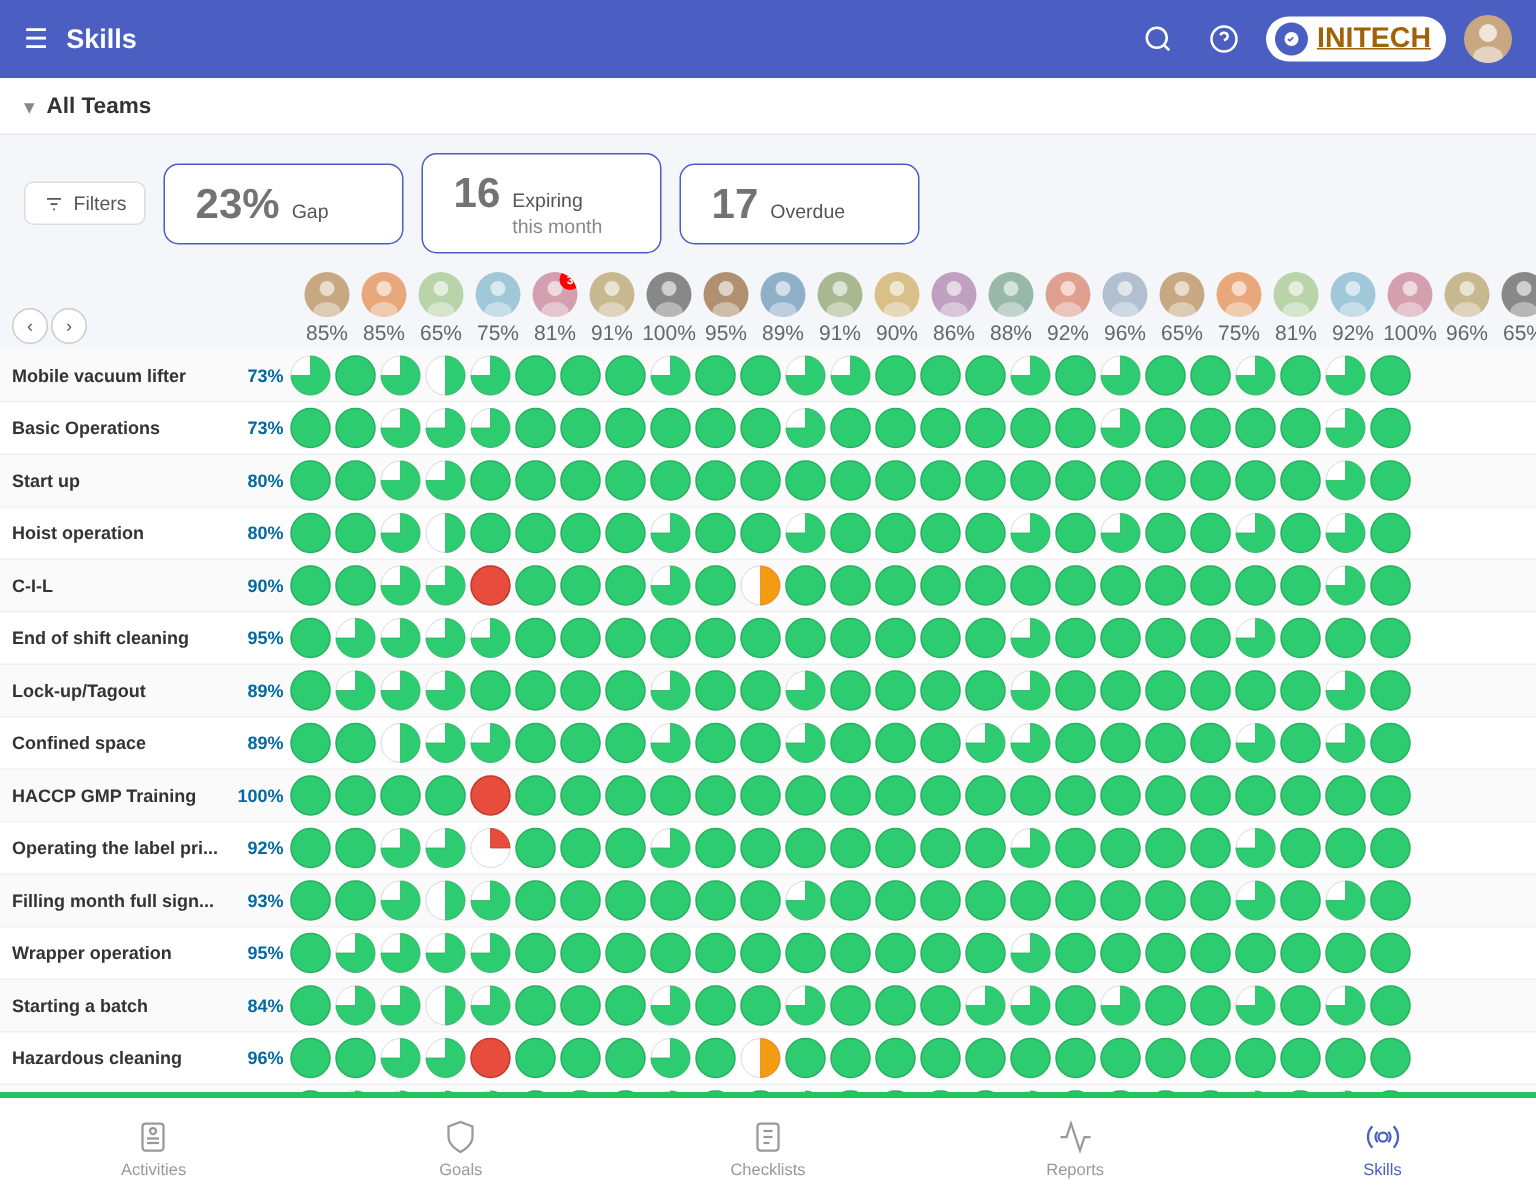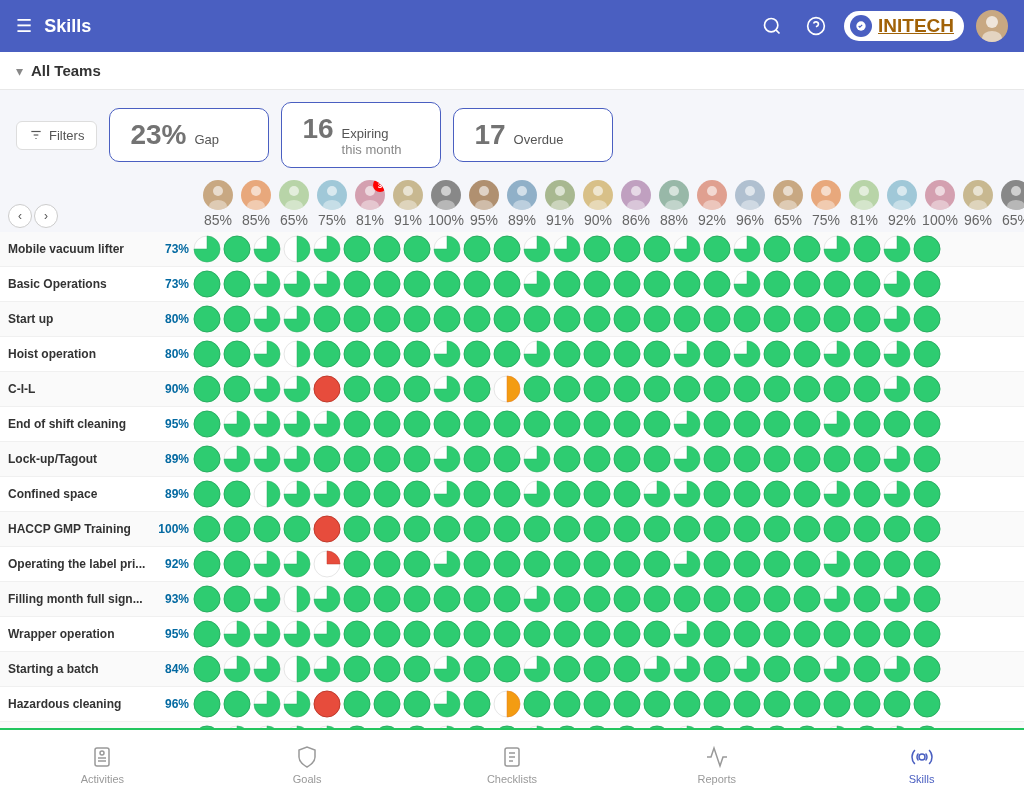--- a/index.html
+++ b/index.html
@@ -50,21 +50,21 @@
     .skill-row { display: flex; align-items: center; border-bottom: 1px solid #f0f0f0; background: white; font-weight: bold; }
     .skill-row:nth-child(even) { background: #fafafa; }
     .skill-label { width: 155px; flex-shrink: 0; font-size: 12px; color: #333; padding: 4px 8px; white-space: nowrap; overflow: hidden; text-overflow: ellipsis; }
     .skill-pct { width: 38px; flex-shrink: 0; font-size: 12px; color: #0369a1; text-align: right; padding-right: 4px; }
     .skill-cells { display: flex; gap: 2px; padding: 3px 0; }
 
     
     .pie { width: 28px; height: 28px; border-radius: 50%; flex-shrink: 0; position: relative; display: inline-block; }
 
     
-    .bottom-nav { background: white; border-top: 2px solid #22c55e; display: flex; flex-shrink: 0; height: 72px; }
+    .bottom-nav { background: white; border-top: 4px solid #22c55e; display: flex; flex-shrink: 0; height: 72px; }
     .nav-item { flex: 1; display: flex; flex-direction: column; align-items: center; justify-content: center; gap: 4px; cursor: pointer; color: #999; font-size: 11px; padding: 8px 0; }
     .nav-item.active { color: #4a5fc1; }
     .nav-icon { width: 24px; height: 24px; display: flex; align-items: center; justify-content: center; font-size: 20px; }
 
     
     .av1 { background: #c8a882; }
 
     .badge-red { position: absolute; top: -2px; right: -2px; background: red; color: white; border-radius: 50%; width: 14px; height: 14px; font-size: 8px; display: flex; align-items: center; justify-content: center; font-weight: bold; }
   </style>
 </head>

